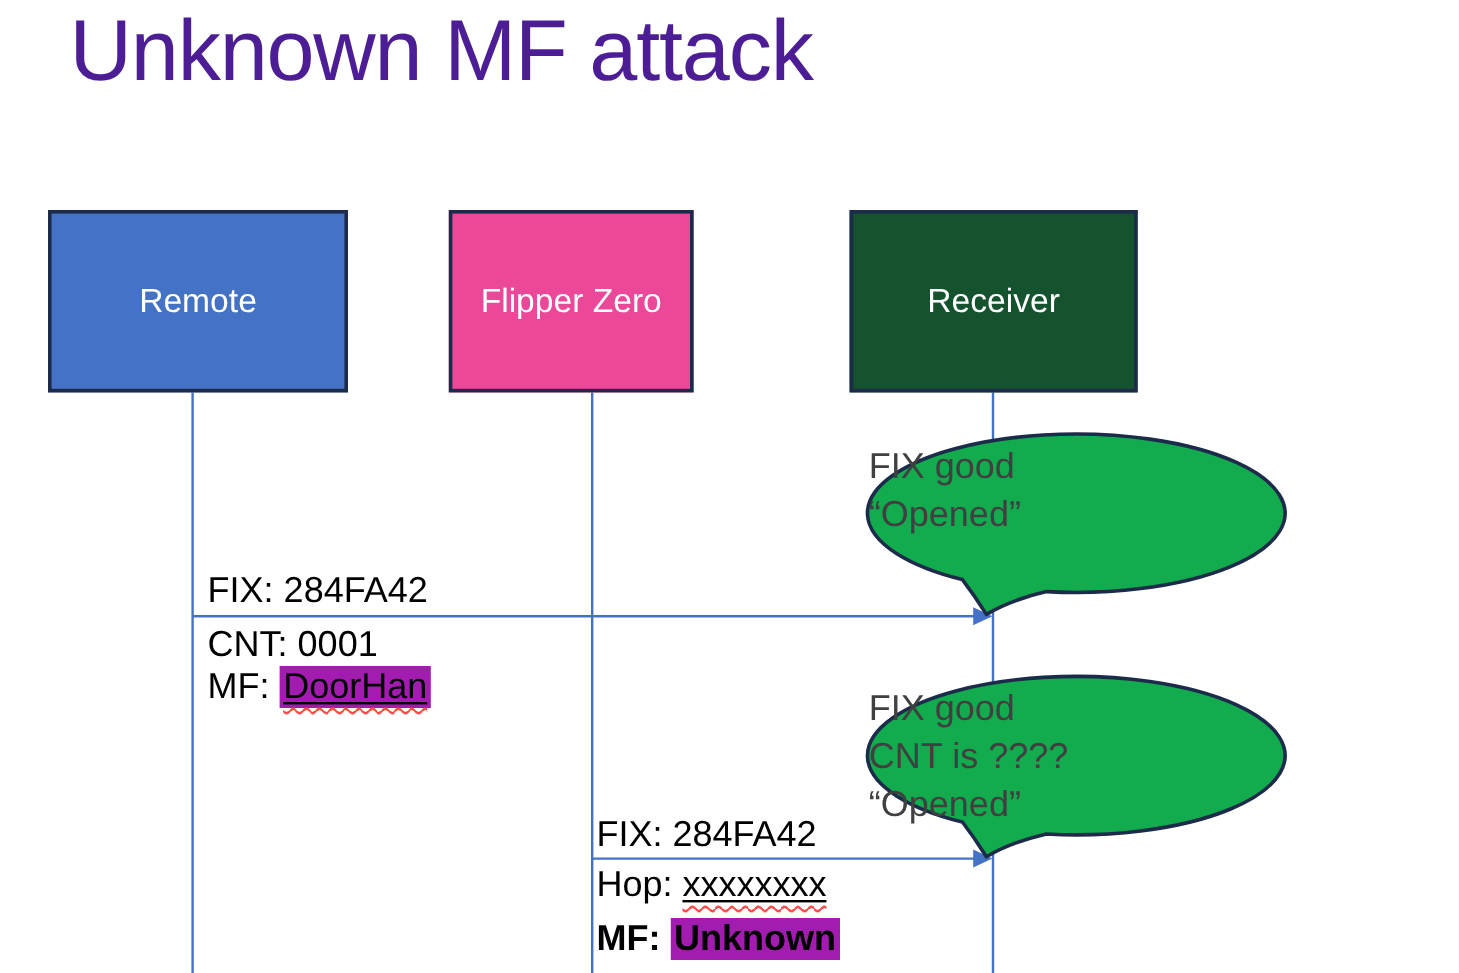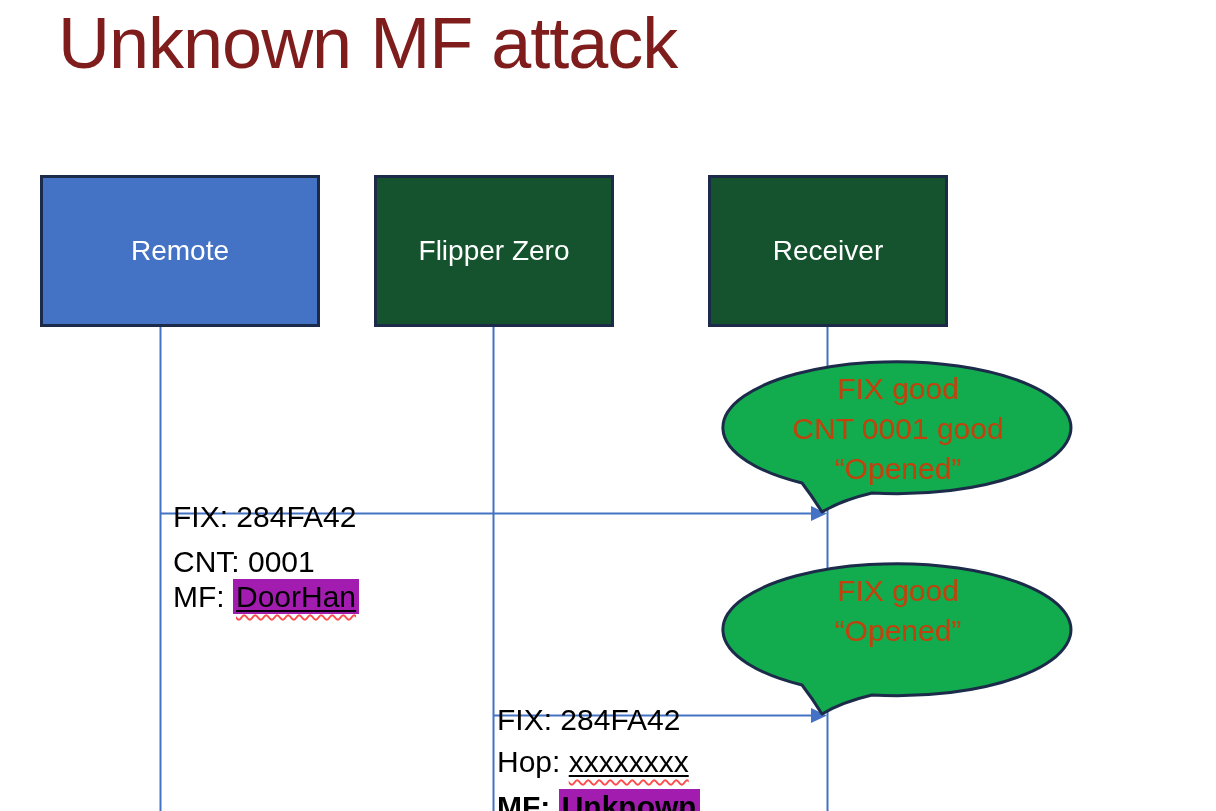--- a/index.html
+++ b/index.html
@@ -2,47 +2,47 @@
 <html><head>
 <meta charset="utf-8">
 <style>
   html,body{margin:0;padding:0;background:#fff;}
   .slide{
     position:relative;width:1216px;height:811px;background:#ffffff;overflow:hidden;
     font-family:"Liberation Sans",sans-serif;
   }
   .slide-title{
     position:absolute;left:58px;top:2px;margin:0;
-    font-size:72px;font-weight:300;letter-spacing:-1px;color:#7f1d1d;
+    font-size:72px;font-weight:300;letter-spacing:-1px;color:#4c1d95;
     font-family:"Liberation Sans",sans-serif;white-space:nowrap;
   }
   .diagram-svg{position:absolute;left:0;top:0;width:1216px;height:811px;}
   .actor{
     position:absolute;top:175px;height:152px;box-sizing:border-box;
     border:3px solid #1c2b4a;display:flex;align-items:center;justify-content:center;
   }
   .actor span{color:#ffffff;font-size:28px;}
-  .actor-remote{left:40px;width:280px;background:#4472c4;}
-  .actor-flipper{left:374px;width:240px;background:#14532d;}
+  .actor-remote{left:40px;width:250px;background:#4472c4;}
+  .actor-flipper{left:374px;width:204px;background:#ec4899;}
   .actor-receiver{left:708px;width:240px;background:#14532d;}
   .msg-label{
-    position:absolute;font-size:30px;color:#000;white-space:nowrap;line-height:1.15;margin-top:24px;
+    position:absolute;font-size:30px;color:#000;white-space:nowrap;line-height:1.15;
   }
   .m1a{left:173px;top:476px;}
   .m1b1{left:173px;top:521px;text-align:right;}
   .m1b2{left:173px;top:556px;}
   .m2a{left:497px;top:679px;}
   .m2b1{left:497px;top:721px;}
   .m2b2{left:497px;top:766px;font-weight:bold;}
   .hl{background:#a21caf;padding:1px 3px;}
   .u{text-decoration:underline;text-decoration-color:#000;text-decoration-thickness:2px;text-underline-offset:3px;}
   .sq{text-decoration:underline wavy #ff4b4b;text-decoration-thickness:1.5px;text-underline-offset:7px;}
   .bubble-text{
-    position:absolute;left:724px;width:348px;text-align:center;
-    color:#c2410c;font-size:30px;line-height:40px;
+    position:absolute;left:724px;width:348px;
+    color:#404040;font-size:30px;line-height:40px;
   }
   .bubble1-text{top:369px;}
   .bubble2-text{top:571px;}
 </style>
 </head>
 <body>
 
 <div class="slide">
 
   <h1 class="slide-title">Unknown MF attack</h1>
@@ -89,21 +89,21 @@
   </div>
   <div class="msg-label m2b1">
     <span>Hop: </span><span class="u"><span class="sq">xxxxxxxx</span></span>
   </div>
   <div class="msg-label m2b2">
     <span>MF: </span><span class="hl"><span>Unknown</span></span>
   </div>
 
   <div class="bubble-text bubble1-text">
     <div>FIX good</div>
-    <div>CNT 0001 good</div>
     <div>“Opened”</div>
   </div>
   <div class="bubble-text bubble2-text">
     <div>FIX good</div>
+    <div>CNT is ????</div>
     <div>“Opened”</div>
   </div>
 
 </div>
 
 </body></html>

